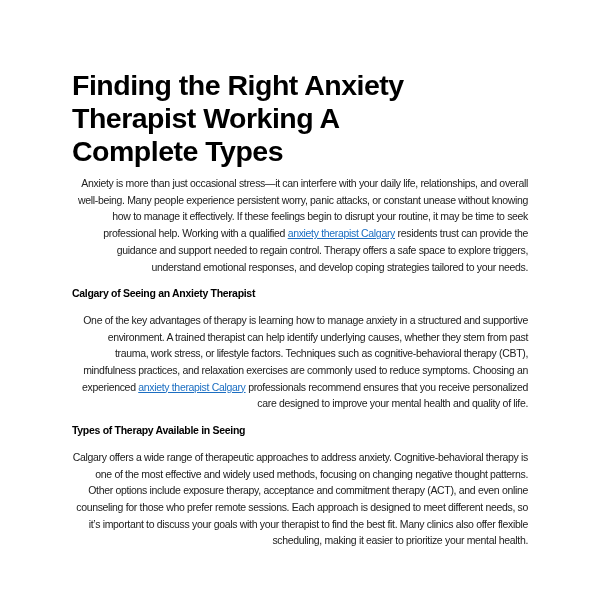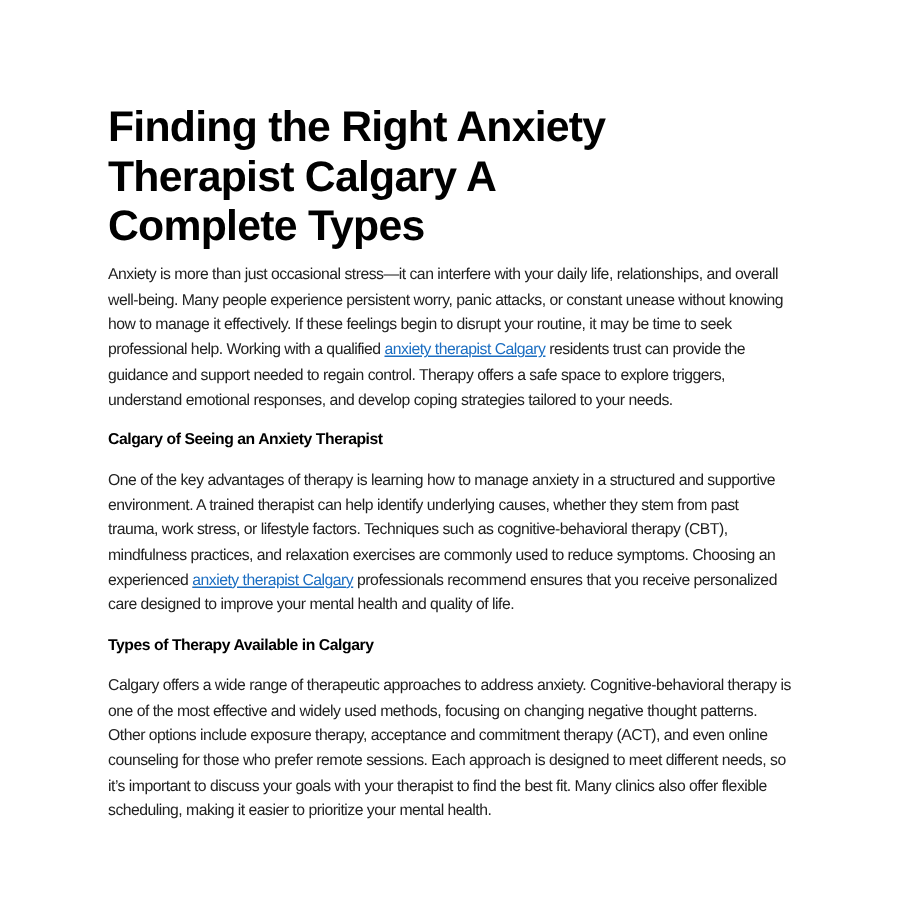--- a/index.html
+++ b/index.html
@@ -29,21 +29,21 @@
     letter-spacing: -0.5px;
     color: #000000;
   }
   h1.doc-title .title-line { display: block; }
   p.body-para {
     margin: 0 0 10px 0;
     font-size: 10.5px;
     line-height: 16.7px;
     letter-spacing: -0.33px;
     color: #212121;
-    text-align: left;
+    text-align: right;
   }
   h2.section-heading {
     margin: 0 0 10px 0;
     font-size: 10.5px;
     line-height: 16.7px;
     letter-spacing: -0.3px;
     font-weight: 700;
     color: #000000;
   }
   a.doc-link {
@@ -52,27 +52,27 @@
     cursor: pointer;
   }
 </style>
 </head>
 <body>
 
 <div class="page">
 
   <h1 class="doc-title">
     <span class="title-line">Finding the Right Anxiety</span>
-    <span class="title-line">Therapist Calgary A</span>
+    <span class="title-line">Therapist Working A</span>
     <span class="title-line">Complete Types</span>
   </h1>
 
   <p class="body-para"><span>Anxiety is more than just occasional stress—it can interfere with your daily life, relationships, and overall well-being. Many people experience persistent worry, panic attacks, or constant unease without knowing how to manage it effectively. If these feelings begin to disrupt your routine, it may be time to seek professional help. Working with a qualified </span><a href="#" class="doc-link">anxiety therapist Calgary</a><span> residents trust can provide the guidance and support needed to regain control. Therapy offers a safe space to explore triggers, understand emotional responses, and develop coping strategies tailored to your needs.</span></p>
 
   <h2 class="section-heading">Calgary of Seeing an Anxiety Therapist</h2>
 
   <p class="body-para"><span>One of the key advantages of therapy is learning how to manage anxiety in a structured and supportive environment. A trained therapist can help identify underlying causes, whether they stem from past trauma, work stress, or lifestyle factors. Techniques such as cognitive-behavioral therapy (CBT), mindfulness practices, and relaxation exercises are commonly used to reduce symptoms. Choosing an experienced </span><a href="#" class="doc-link">anxiety therapist Calgary</a><span> professionals recommend ensures that you receive personalized care designed to improve your mental health and quality of life.</span></p>
 
-  <h2 class="section-heading">Types of Therapy Available in Calgary</h2>
+  <h2 class="section-heading">Types of Therapy Available in Seeing</h2>
 
   <p class="body-para">Calgary offers a wide range of therapeutic approaches to address anxiety. Cognitive-behavioral therapy is one of the most effective and widely used methods, focusing on changing negative thought patterns. Other options include exposure therapy, acceptance and commitment therapy (ACT), and even online counseling for those who prefer remote sessions. Each approach is designed to meet different needs, so it’s important to discuss your goals with your therapist to find the best fit. Many clinics also offer flexible scheduling, making it easier to prioritize your mental health.</p>
 
 </div>
 
 </body></html>

